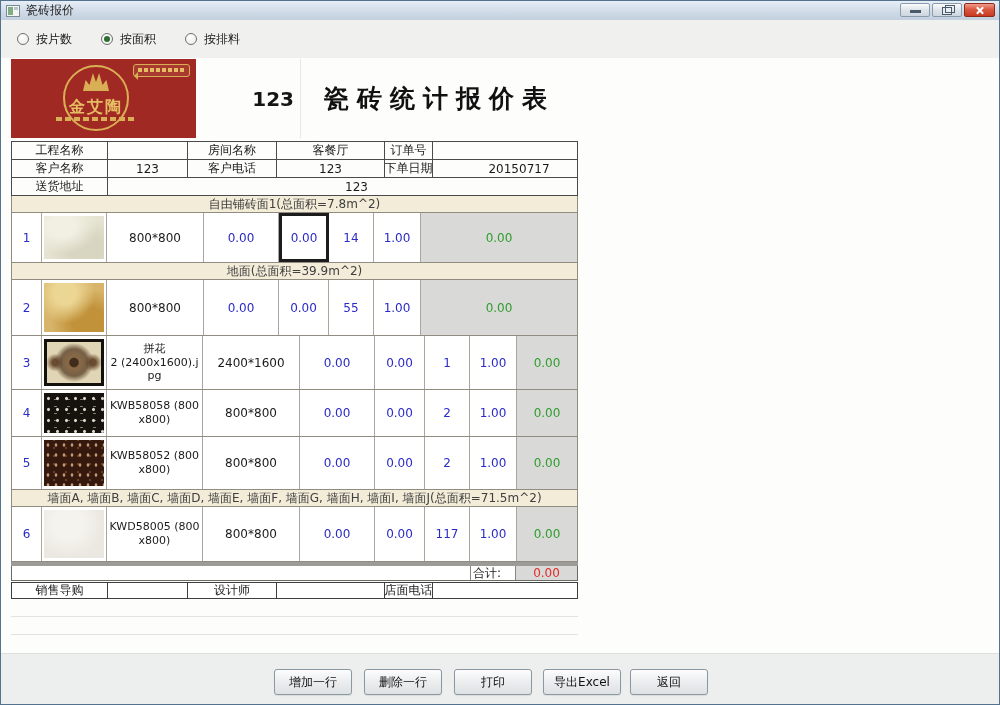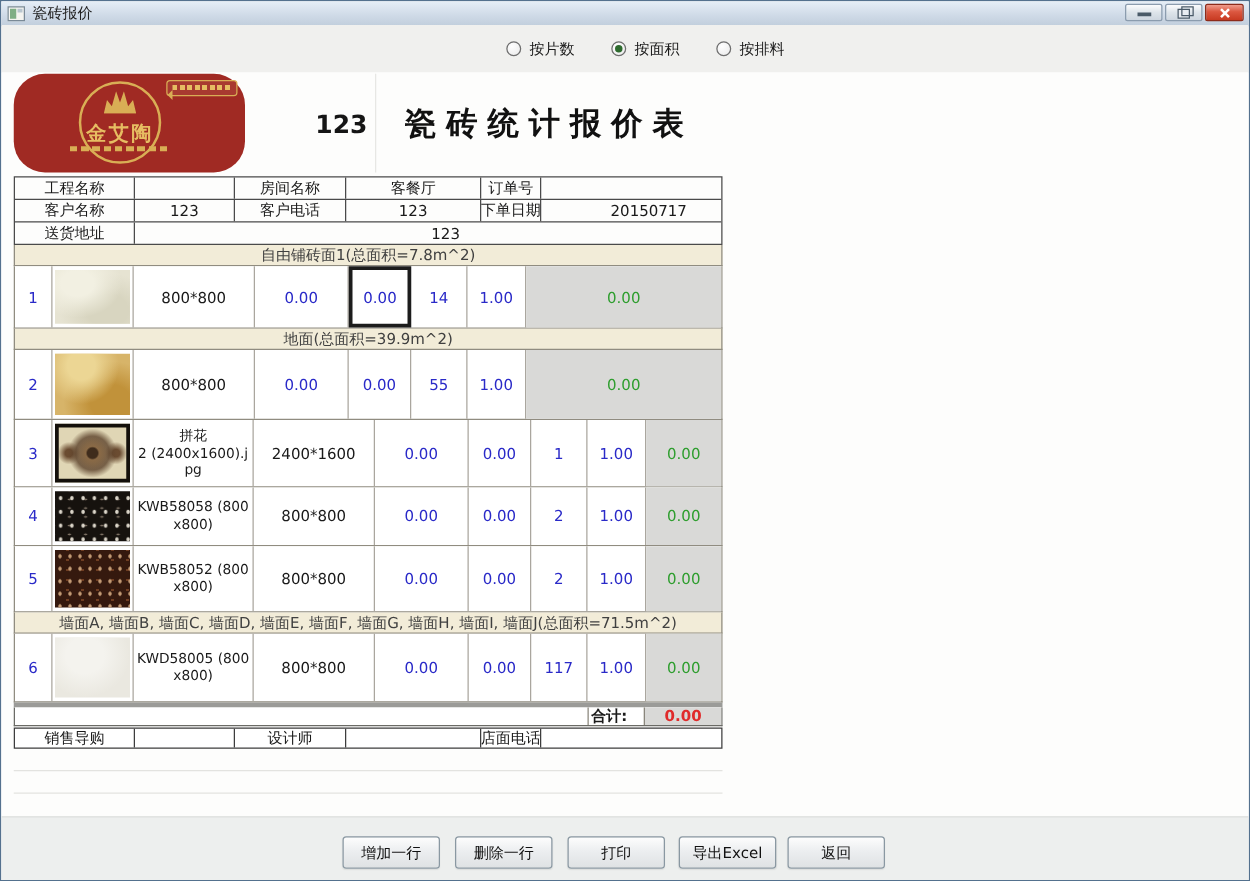--- a/index.html
+++ b/index.html
@@ -13,30 +13,30 @@
   .winbtns{position:absolute;right:4px;top:2px;display:flex;gap:2px;}
   .wb{width:30px;height:14px;border:1px solid #8b9cae;border-radius:2px;background:linear-gradient(180deg,#fbfcfd,#dde4ea 50%,#cdd6df);box-sizing:border-box;position:relative;cursor:pointer;}
   .wb.close{width:31px;background:linear-gradient(180deg,#f09c8c,#db5740 45%,#c83a22);border-color:#8d2b1a;}
   .glyph-min{position:absolute;left:9px;bottom:3px;width:11px;height:3px;background:#4a5a68;}
   .glyph-restore{position:absolute;left:9px;top:3px;width:8px;height:6px;border:1px solid #4a5a68;background:#e8edf2;}
   .glyph-restore::before{content:"";position:absolute;left:2px;top:-3px;width:8px;height:6px;border:1px solid #4a5a68;background:transparent;}
   .glyph-x::before,.glyph-x::after{content:"";position:absolute;left:14px;top:2px;width:2px;height:9px;background:#fff;}
   .glyph-x::before{transform:rotate(45deg);}
   .glyph-x::after{transform:rotate(-45deg);}
   
-  .toolbar{position:absolute;top:19px;left:0;right:0;height:38px;background:#f0f0ee;display:flex;align-items:center;padding-left:32px;column-gap:29px;justify-content:center;}
+  .toolbar{position:absolute;top:19px;left:0;right:0;height:38px;background:#f0f0ee;display:flex;align-items:center;padding-left:16px;column-gap:29px;}
   .radio{display:flex;align-items:center;gap:7px;cursor:pointer;}
   .rb{width:12px;height:12px;border:1px solid #6f6f6f;border-radius:50%;background:radial-gradient(circle at 35% 30%,#ffffff,#e9e9e9);position:relative;box-sizing:border-box;}
   .radio.on .rb::after{content:"";position:absolute;left:2px;top:2px;width:6px;height:6px;border-radius:50%;background:#2e6b2e;}
   
   .sheet{position:absolute;top:57px;left:0;right:0;bottom:50px;background:#fdfdfc;overflow:hidden;}
   .report{position:absolute;left:10px;top:1px;width:567px;}
   
   .logo-row{display:flex;height:79px;}
-  .logo{width:185px;height:79px;background:#a02a23;position:relative;flex:none;border-radius:25px;}
+  .logo{width:185px;height:79px;background:#a02a23;position:relative;flex:none;}
   .logo-circle{position:absolute;left:52px;top:6px;width:66px;height:66px;border:2px solid #d9ae55;border-radius:50%;box-sizing:border-box;}
   .logo-crown{position:absolute;left:72px;top:12px;width:26px;height:20px;background:#d9ae55;clip-path:polygon(0 100%,10% 45%,25% 70%,38% 10%,50% 55%,62% 10%,75% 70%,90% 45%,100% 100%);}
   .logo-brand{position:absolute;left:0;top:38px;width:170px;text-align:center;color:#e6bd62;font-size:16px;font-weight:bold;letter-spacing:2px;}
   .logo-sub{position:absolute;left:45px;top:58px;width:80px;height:4px;background:repeating-linear-gradient(90deg,#d9ae55 0 6px,transparent 6px 9px);}
   .logo-bubble{position:absolute;right:6px;top:5px;width:55px;height:11px;border:1px solid #d9ae55;border-radius:3px;background:#a83a30;}
   .logo-bubble::before{content:"";position:absolute;left:-4px;bottom:-4px;width:0;height:0;border:4px solid transparent;border-right-color:#d9ae55;}
   .logo-bubble i{position:absolute;left:4px;top:3px;width:46px;height:4px;background:repeating-linear-gradient(90deg,#e6bd62 0 4px,transparent 4px 6px);}
   .t-cell{box-sizing:border-box;border-right:1px solid #e7e7e4;display:flex;align-items:center;}
   .t-no{width:105px;justify-content:flex-end;padding-right:6px;font-size:20px;font-weight:bold;color:#151515;}
   .t-title{flex:1;justify-content:center;font-size:25px;font-weight:bold;letter-spacing:8px;color:#111;border-right:none;}
@@ -65,21 +65,21 @@
   .sel{border:3px solid #1c1c1c !important;}
   .tile{position:absolute;left:2px;right:2px;top:3px;bottom:3px;}
   .tile1{background:radial-gradient(ellipse at 30% 25%,#f2f0e2 0 22%,rgba(0,0,0,0) 60%),radial-gradient(ellipse at 70% 75%,#d8d5c0 0 28%,rgba(0,0,0,0) 65%),#e6e3d2;}
   .tile2{background:radial-gradient(ellipse at 35% 20%,#ecd694 0 20%,rgba(0,0,0,0) 55%),radial-gradient(ellipse at 75% 80%,#c1923a 0 26%,rgba(0,0,0,0) 60%),#d7b469;}
   .tile3{border:3px solid #14100b;background:radial-gradient(circle at 50% 50%,#3f2c1c 0 12%,#8a6a46 16%,rgba(0,0,0,0) 38%),radial-gradient(circle at 50% 50%,rgba(93,67,44,.8) 40%,rgba(0,0,0,0) 58%),radial-gradient(circle at 15% 50%,#6b4c31 0 6%,rgba(0,0,0,0) 18%),radial-gradient(circle at 85% 50%,#6b4c31 0 6%,rgba(0,0,0,0) 18%),#e0d6b5;}
   .tile4{background-image:radial-gradient(#dcd6ca 1px,rgba(0,0,0,0) 1.7px),radial-gradient(#86796b 1px,rgba(0,0,0,0) 1.7px);background-size:9px 11px,13px 7px;background-position:0 0,5px 3px;background-color:#16120e;}
   .tile5{background-image:radial-gradient(#c29a74 1px,rgba(0,0,0,0) 1.7px),radial-gradient(#6e3d22 1px,rgba(0,0,0,0) 1.7px);background-size:8px 10px,12px 8px;background-position:0 0,4px 4px;background-color:#35190e;}
   .tile6{background:radial-gradient(ellipse at 40% 30%,#f4f3ee 0 30%,rgba(0,0,0,0) 70%),#eae8e0;}
   
   .graybar{height:4px;background:#9b9b98;}
-  .totrow{display:flex;height:15px;border:1px solid #6b6b66;border-top:none;box-sizing:border-box;background:#fff;font-weight:bold;}
+  .totrow{display:flex;height:15px;border:1px solid #6b6b66;border-top:none;box-sizing:border-box;background:#fff;}
   .tot-spacer{flex:1;}
   .tot-label{width:45px;box-sizing:border-box;border-left:1px solid #8a867c;display:flex;align-items:center;justify-content:flex-start;padding-left:2px;}
   .tot-value{width:62px;box-sizing:border-box;border-left:1px solid #8a867c;background:#d9d9d7;color:#e02b2b;display:flex;align-items:center;justify-content:center;}
   .footrow{display:flex;height:17px;border:1px solid #3d3d3d;box-sizing:border-box;margin-top:1px;background:#fff;}
   .fc{box-sizing:border-box;border-right:1px solid #3d3d3d;display:flex;align-items:center;justify-content:center;overflow:hidden;white-space:nowrap;}
   .fc:last-child{border-right:none;}
   .faintrow{height:17px;border-bottom:1px solid #e3e3e0;}
   
   .btnbar{position:absolute;left:0;right:0;bottom:0;height:50px;background:#edefee;border-top:1px solid #dddfdd;}
   .pbtn{position:absolute;top:15px;width:78px;height:26px;box-sizing:border-box;border:1px solid #8a98a2;border-radius:3px;background:linear-gradient(180deg,#fdfdfd,#eceef0 45%,#dfe2e4);display:flex;align-items:center;justify-content:center;font-size:12px;color:#111;cursor:pointer;box-shadow:0 1px 1px rgba(0,0,0,.08);}

